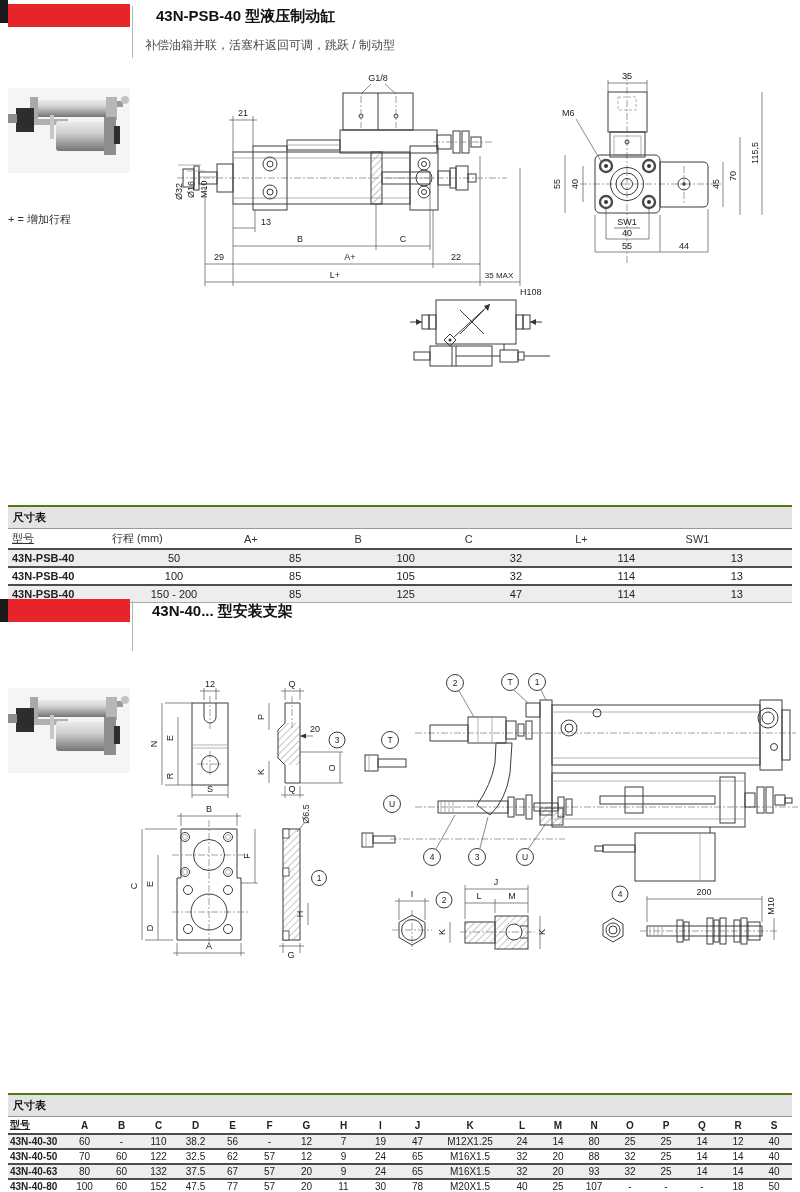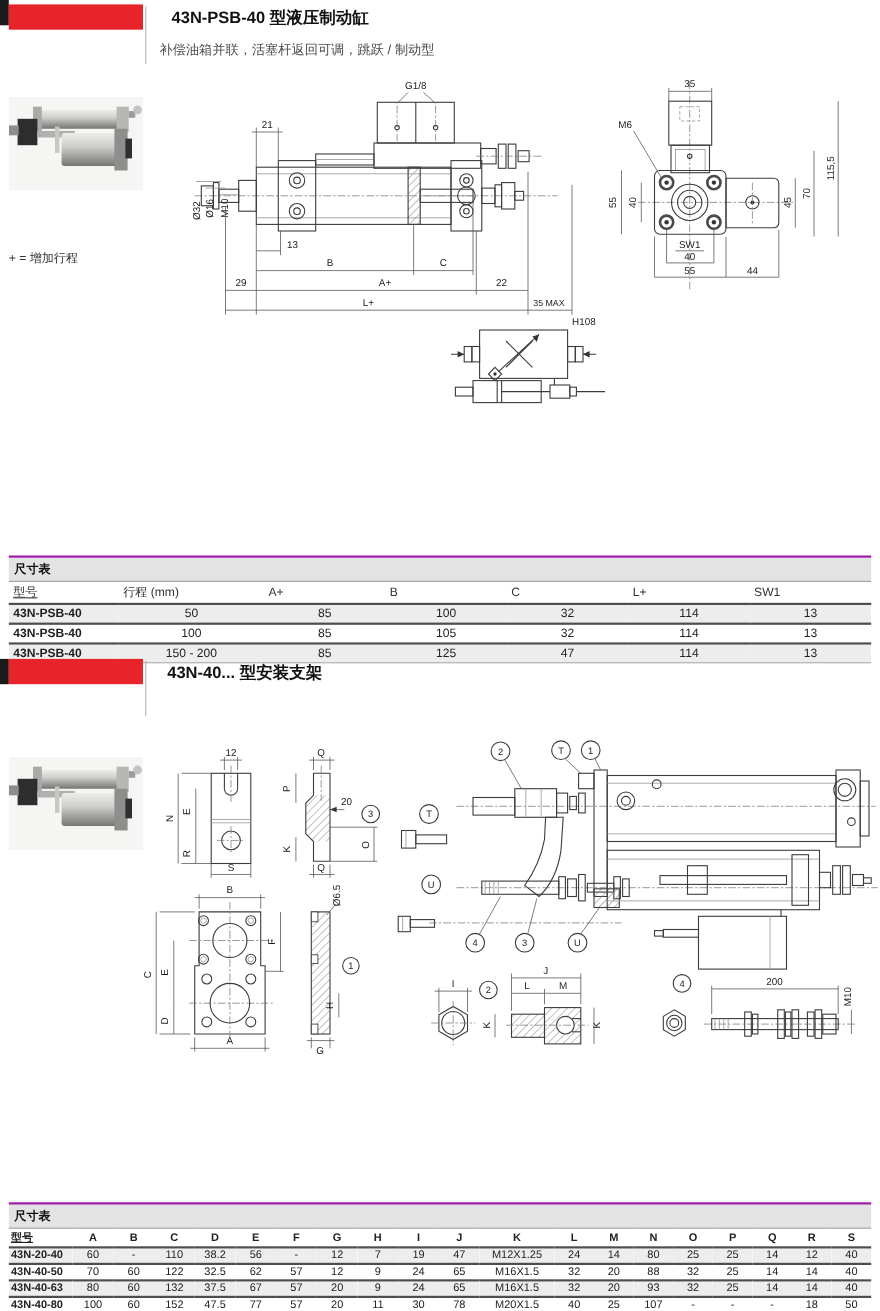--- a/index.html
+++ b/index.html
@@ -5,21 +5,21 @@
   html,body{margin:0;padding:0;background:#fff;}
   .page{position:relative;width:800px;height:1192px;background:#fff;overflow:hidden;
         font-family:"Liberation Sans",sans-serif;color:#1d1d1d;}
   .blackend{position:absolute;background:#1a1a1a;}
   .redbar{position:absolute;background:#e8242b;}
   .vline{position:absolute;width:1px;background:#b5b5b5;}
   .sec-title{position:absolute;font-size:15px;font-weight:bold;color:#111;white-space:nowrap;}
   .sec-sub{position:absolute;font-size:12px;color:#4a4a4a;white-space:nowrap;}
   .note{position:absolute;font-size:11px;color:#333;}
   .dimtbl{position:absolute;left:8px;width:784px;}
-  .cap{background:#e3e3e3;border-top:2px solid #a21caf;font-weight:bold;font-size:11px;
+  .cap{background:#e3e3e3;border-top:2px solid #4d7c0f;font-weight:bold;font-size:11px;
        padding:3px 5px;color:#111;}
   table{border-collapse:collapse;width:100%;color:#222;table-layout:fixed;}
   .t1 table{font-size:11px;}
   .t2 table{font-size:10px;}
   th,td{overflow:hidden;white-space:nowrap;}
   .t1 th{border-top:1px solid #999;border-bottom:2px solid #4d4d4d;font-weight:normal;
          padding:2px 4px;text-align:left;color:#333;}
   .t2 th{border-top:1px solid #999;border-bottom:2px solid #4d4d4d;font-weight:bold;
          padding:1px 2px;text-align:center;color:#222;}
   td{padding:2px 4px;text-align:center;border-bottom:2px solid #4d4d4d;}
@@ -64,21 +64,21 @@
     <rect x="22" y="9" width="8" height="23" fill="#a9a9a7"></rect>
     <rect x="8" y="20" width="18" height="24" fill="#2d2d2d"></rect>
     <rect x="0" y="26" width="9" height="9" fill="#8d8d8b"></rect>
     <rect x="26" y="31" width="34" height="6" fill="#b0b0ae"></rect>
     <rect x="42" y="27" width="4" height="24" fill="#c7c7c5"></rect>
     <rect x="48" y="33" width="52" height="30" rx="3" fill="url(#g1)"></rect>
     <rect x="96" y="29" width="12" height="38" fill="#8e8e8c"></rect>
     <rect x="106" y="38" width="6" height="18" fill="#2f2f2f"></rect>
   </svg>
 
-  <div class="note" style="left:8px;top:227px">+ = 增加行程</div>
+  <div class="note" style="left:8px;top:212px">+ = 增加行程</div>
 
   <svg style="left:175px;top:68px" width="355" height="225" viewBox="0 0 355 225">
     <defs>
         <pattern id="hA" patternUnits="userSpaceOnUse" width="5" height="5" patternTransform="rotate(45)">
       <line x1="0" y1="0" x2="0" y2="5" stroke="#9a9a9a" stroke-width="1.2"></line>
         </pattern>
       </defs>
     <line class="cl" x1="2" y1="110" x2="332" y2="110"></line>
     <rect class="ln" x="8" y="101" width="11" height="18" fill="url(#hA)"></rect>
     <rect class="ln" x="19" y="98" width="5" height="24"></rect>
@@ -662,21 +662,21 @@
             <th>N</th>
             <th>O</th>
             <th>P</th>
             <th>Q</th>
             <th>R</th>
             <th>S</th>
           </tr>
         </thead>
       <tbody>
           <tr>
-            <td class="model">43N-20-40</td>
+            <td class="model">43N-40-30</td>
             <td>60</td>
             <td>-</td>
             <td>110</td>
             <td>38.2</td>
             <td>56</td>
             <td>-</td>
             <td>12</td>
             <td>7</td>
             <td>19</td>
             <td>47</td>

